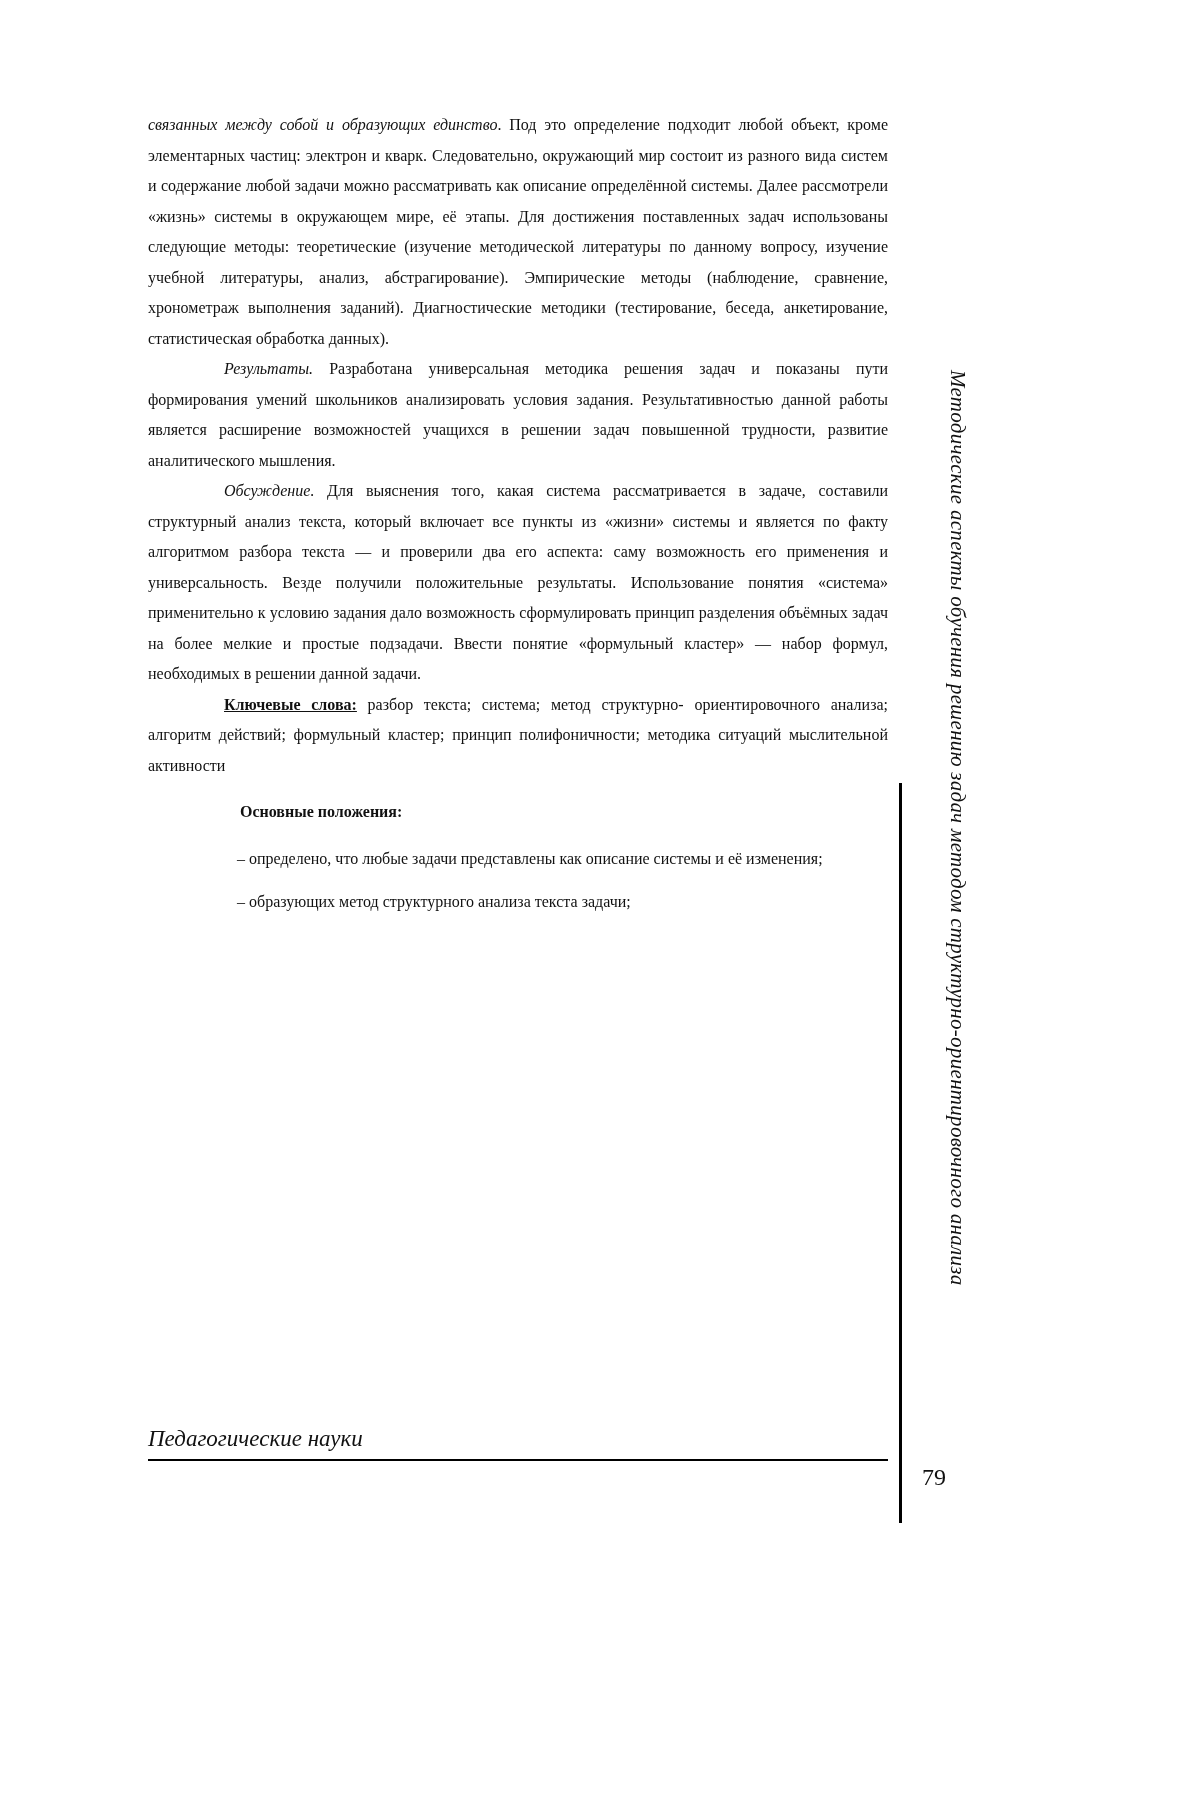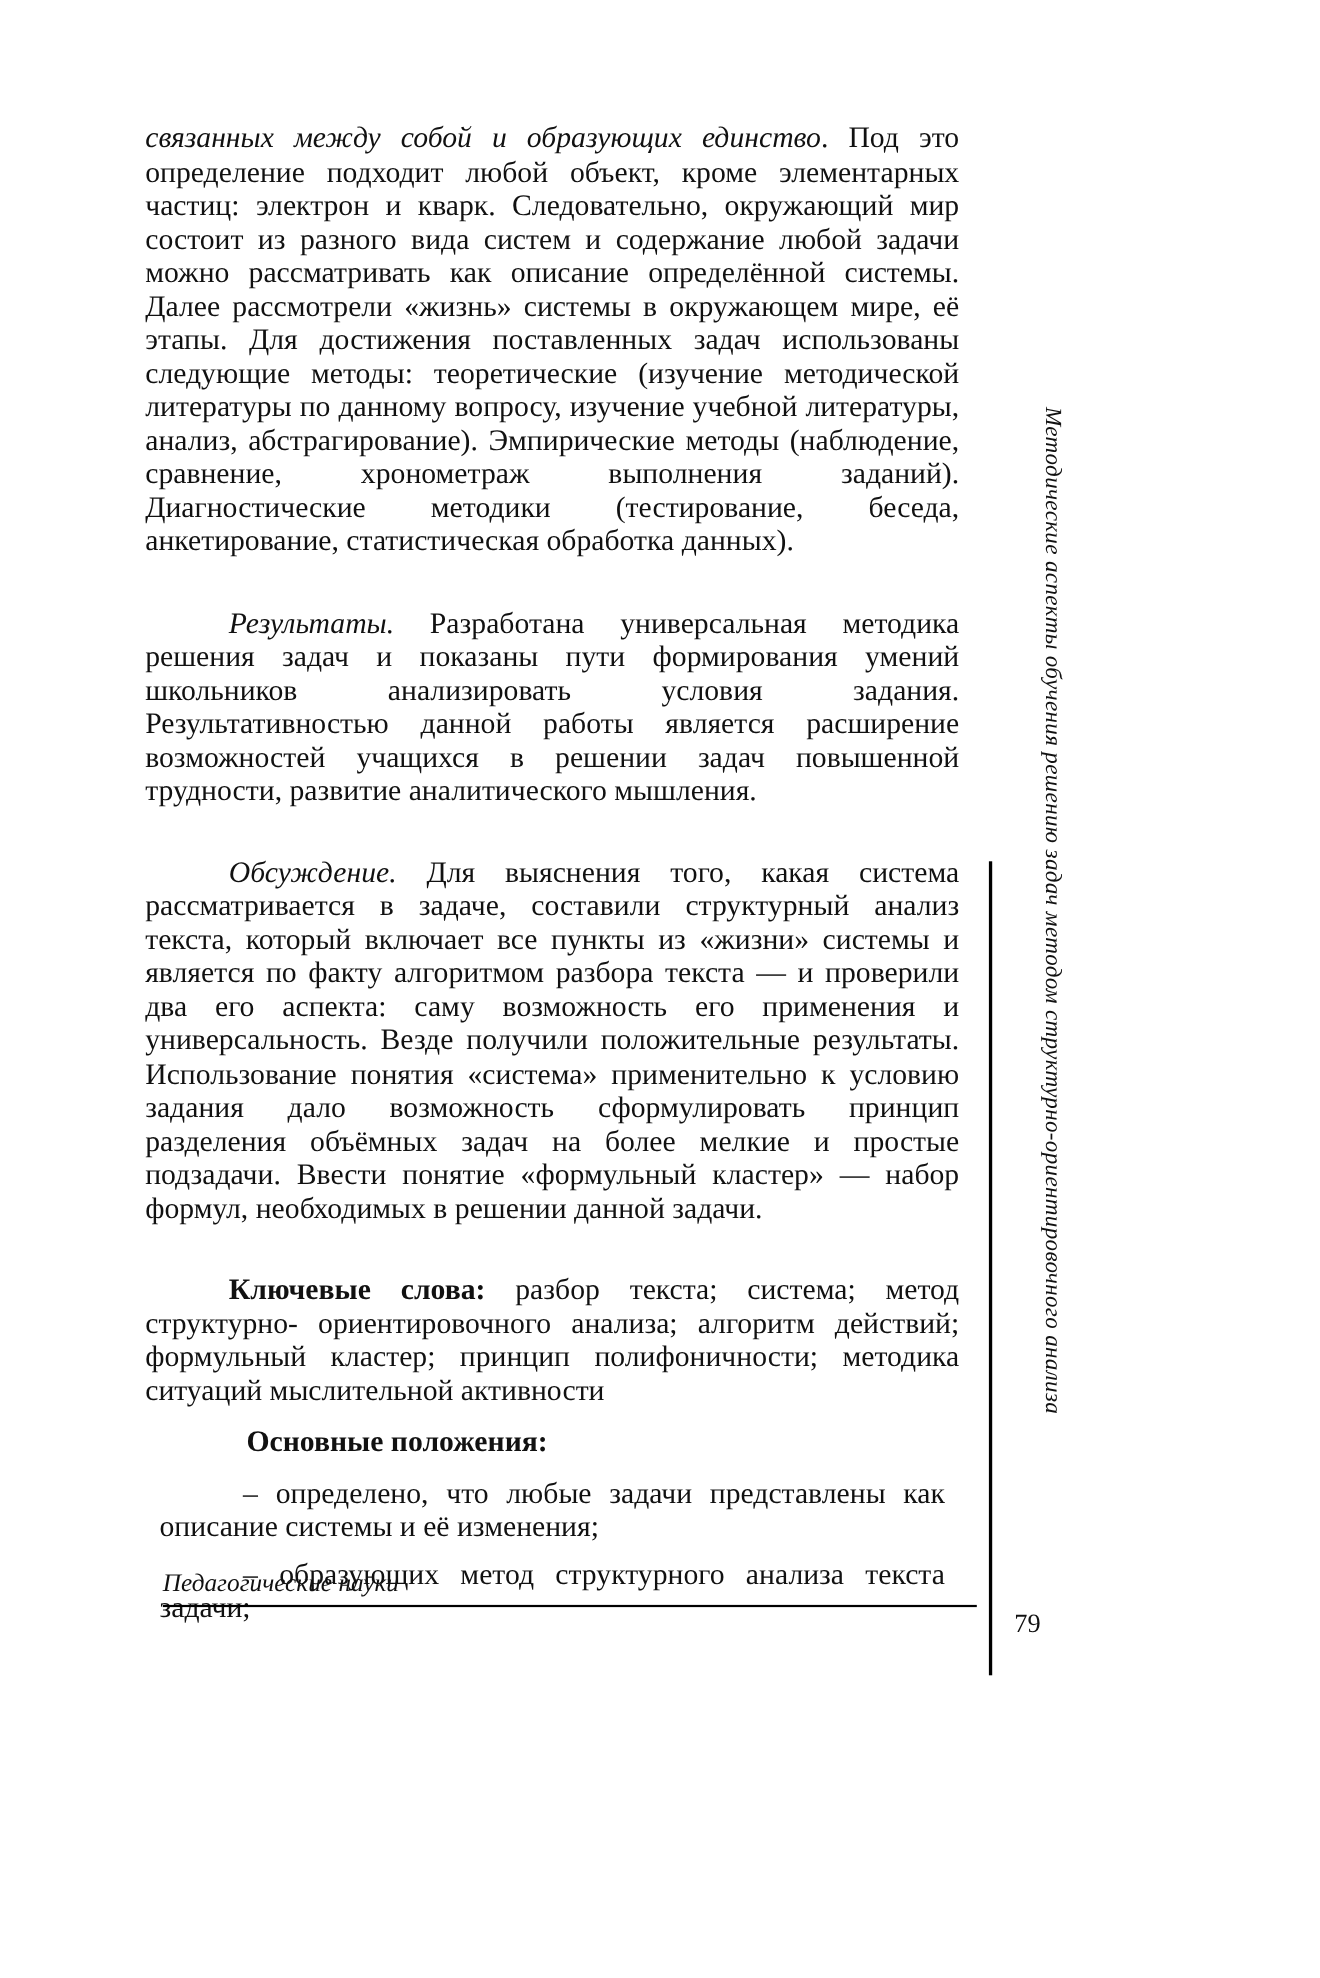--- a/index.html
+++ b/index.html
@@ -10,40 +10,40 @@
   body {
     width: 1200px;
     height: 1798px;
     position: relative;
     font-family: "Liberation Serif", serif;
     color: #111111;
     overflow: hidden;
   }
   .main-column {
     position: absolute;
-    left: 132px;
+    left: 148px;
     top: 110px;
     width: 740px;
-    font-size: 27px;
+    font-size: 16px;
     line-height: 30.5px;
     text-align: justify;
   }
   .para {
     margin: 0;
     padding: 0;
   }
   .para.indented {
     text-indent: 76px;
-    margin-top: 44px;
   }
   .lead-italic {
     font-style: italic;
   }
   .lead-bold {
     font-weight: bold;
+    text-decoration: underline;
   }
   .heading-bold {
     font-weight: bold;
     margin: 16px;
     text-indent: 76px;
   }
   .list-item {
     margin: 13px;
     text-indent: 76px;
   }

